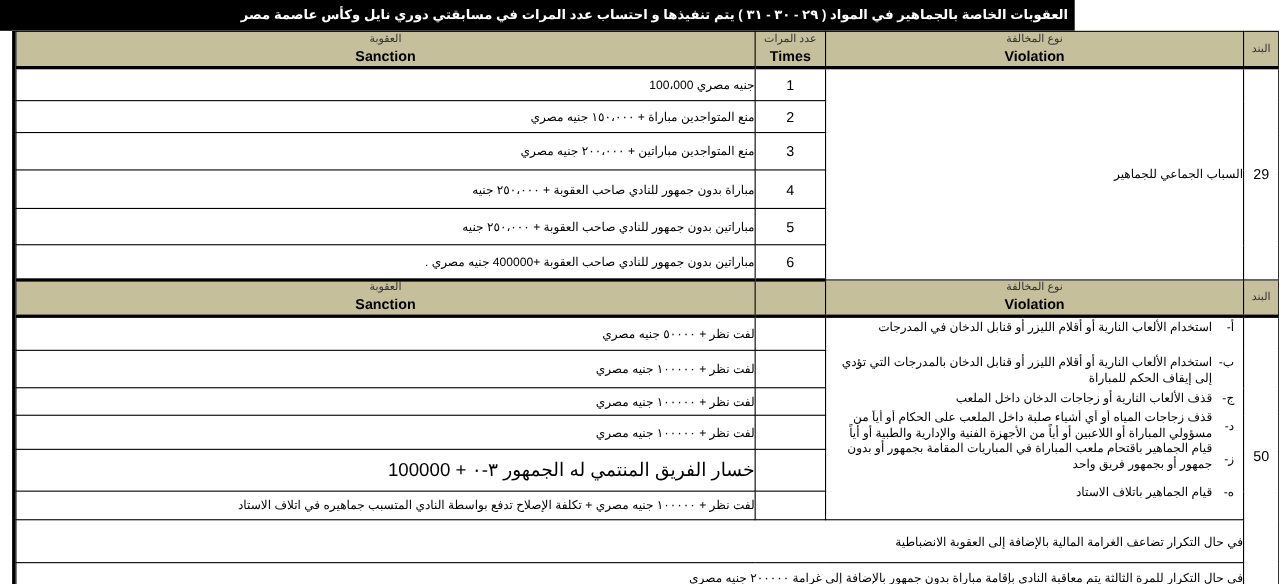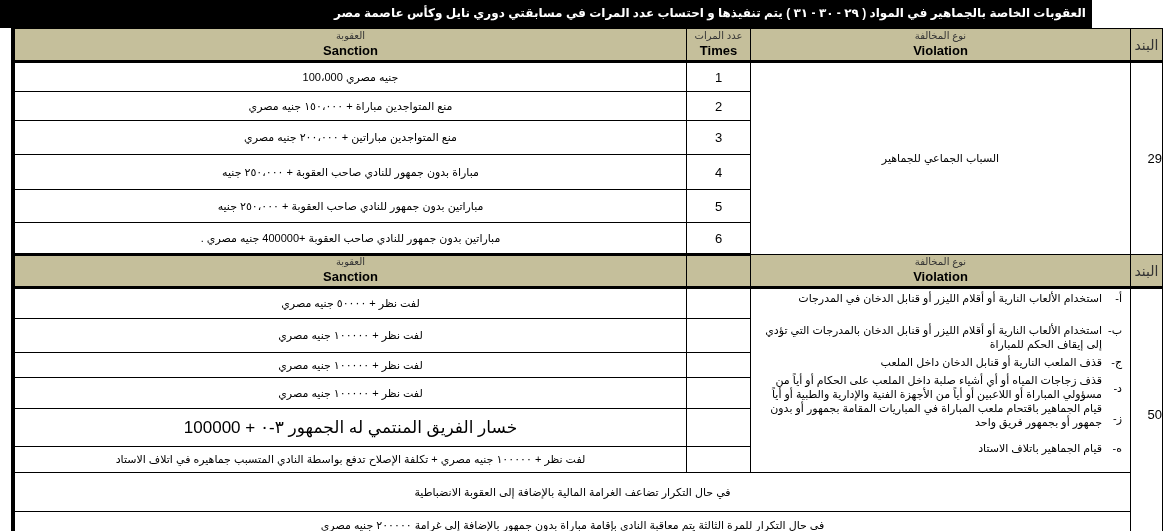--- a/index.html
+++ b/index.html
@@ -1,45 +1,45 @@
 <!DOCTYPE html>
 <html><head>
 <meta charset="utf-8">
 <style>
   * { box-sizing: border-box; margin: 0; padding: 0; }
   html, body { width: 1163px; height: 531px; overflow: hidden; background: #ffffff; }
   body { font-family: "Liberation Sans", "DejaVu Sans", sans-serif; color: #000; position: relative; }
 
   .title-bar {
-    position: absolute; left: 0; top: 0; width: 1092px; height: 28px;
+    position: absolute; left: 0; top: 0; width: 977px; height: 28px;
     background: #000; color: #fff; direction: rtl;
     font-size: 12px; font-weight: bold; line-height: 26px; padding-right: 6px;
     white-space: nowrap; overflow: hidden;
   }
 
   .sheet {
     position: absolute; left: 11px; top: 28px; width: 1152px; height: 503px;
     border-left: 3px solid #000; background: #fff;
   }
 
   table { border-collapse: collapse; width: 1149px; table-layout: fixed; direction: ltr; }
   td { border: 1px solid #000; font-size: 11px; vertical-align: middle; }
 
   .hdr td { background: #c5bf9b; text-align: center; }
   .hdr .ar { display: block; font-size: 10px; line-height: 12px; color: #333; }
   .hdr .en { display: block; font-size: 13px; line-height: 18px; font-weight: bold; }
-  .hdr .band { font-size: 14px; color: #333; }
+  .hdr .band { font-size: 10px; color: #333; }
 
   .thick-top td { border-top: 3px solid #000; }
   .thick-bottom td { border-bottom: 3px solid #000; }
 
-  .center { text-align: center; }
+  .center { }
   .rtl { direction: rtl; }
   .num { text-align: center; font-size: 13px; }
-  .right-border { border-right: 3px solid #000 !important; text-align: right; }
+  .right-border { border-right: 3px solid #000 !important; }
 
   .viol-list { direction: rtl; padding: 0 8px 0 4px; font-size: 11px; line-height: 14px; }
   .viol-item { display: flex; gap: 6px; }
   .viol-item .mk { flex: 0 0 14px; }
   .viol-item .tx { flex: 1; }
 </style>
 </head>
 <body>
 
 <div class="title-bar">العقوبات الخاصة بالجماهير    في المواد ( ٢٩ - ٣٠ - ٣١ ) يتم تنفيذها و احتساب عدد المرات في مسابقتي دوري نايل وكأس عاصمة مصر</div>
@@ -118,21 +118,21 @@
           <div class="viol-item" style="height:30px">
             <span class="mk">أ-</span>
             <span class="tx">استخدام الألعاب النارية أو أقلام الليزر أو قنابل الدخان في المدرجات</span>
           </div>
           <div class="viol-item" style="height:34px; padding-top:2px">
             <span class="mk">ب-</span>
             <span class="tx">استخدام الألعاب النارية أو أقلام الليزر أو قنابل الدخان بالمدرجات التي تؤدي إلى إيقاف الحكم للمباراة</span>
           </div>
           <div class="viol-item" style="height:18px">
             <span class="mk">ج-</span>
-            <span class="tx">قذف الملعب النارية أو قنابل الدخان داخل الملعب</span>
+            <span class="tx">قذف الألعاب النارية أو زجاجات الدخان داخل الملعب</span>
           </div>
           <div class="viol-item" style="height:28px; overflow:hidden">
             <span class="mk" style="padding-top:8px">د-</span>
             <span class="tx">قذف زجاجات المياه أو أي أشياء صلبة داخل الملعب على الحكام أو أياً من مسؤولي المباراة أو اللاعبين أو أياً من الأجهزة الفنية والإدارية والطبية أو أياً</span>
           </div>
           <div class="viol-item" style="height:36px">
             <span class="mk" style="padding-top:10px">ز-</span>
             <span class="tx">قيام الجماهير باقتحام ملعب المباراة في المباريات المقامة  بجمهور أو بدون جمهور أو بجمهور فريق واحد</span>
           </div>
           <div class="viol-item" style="height:18px; padding-top:4px">

